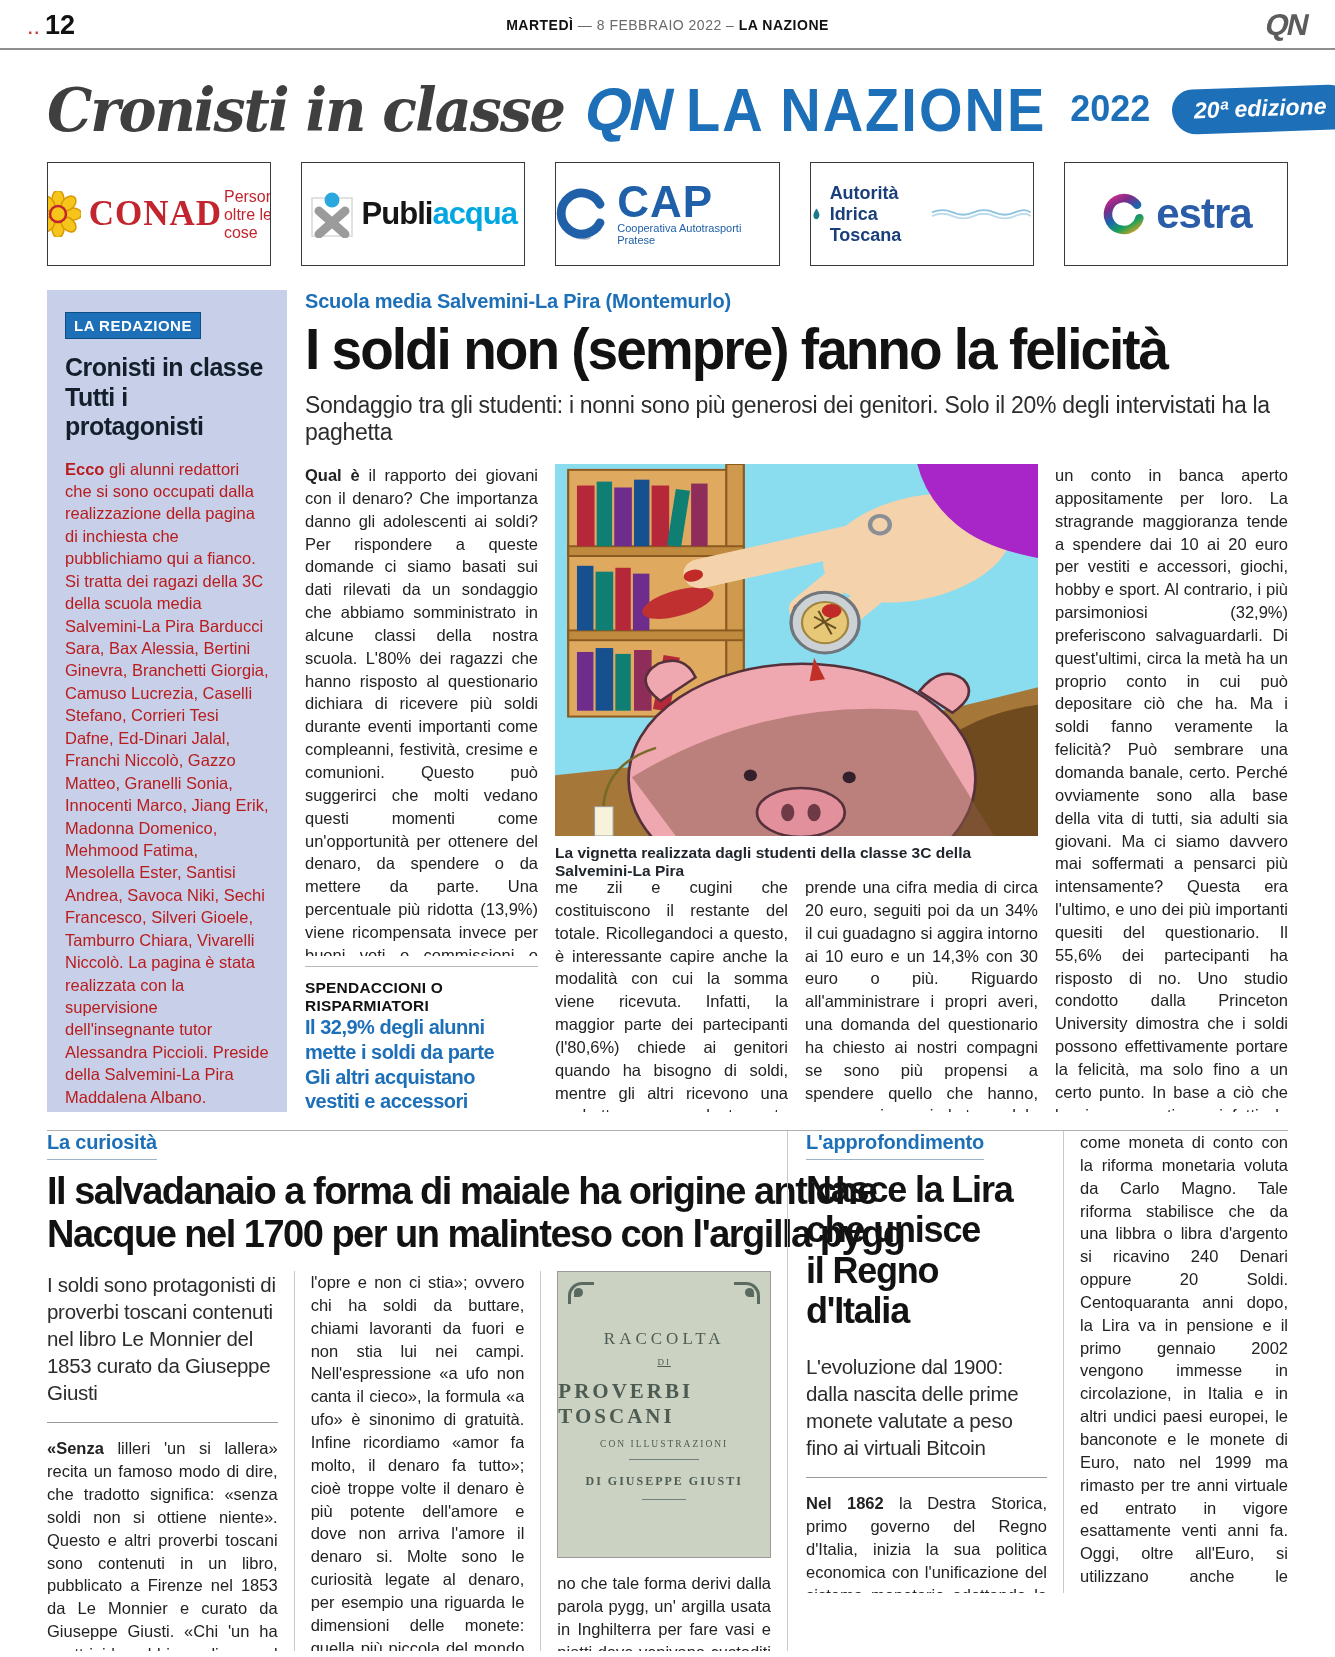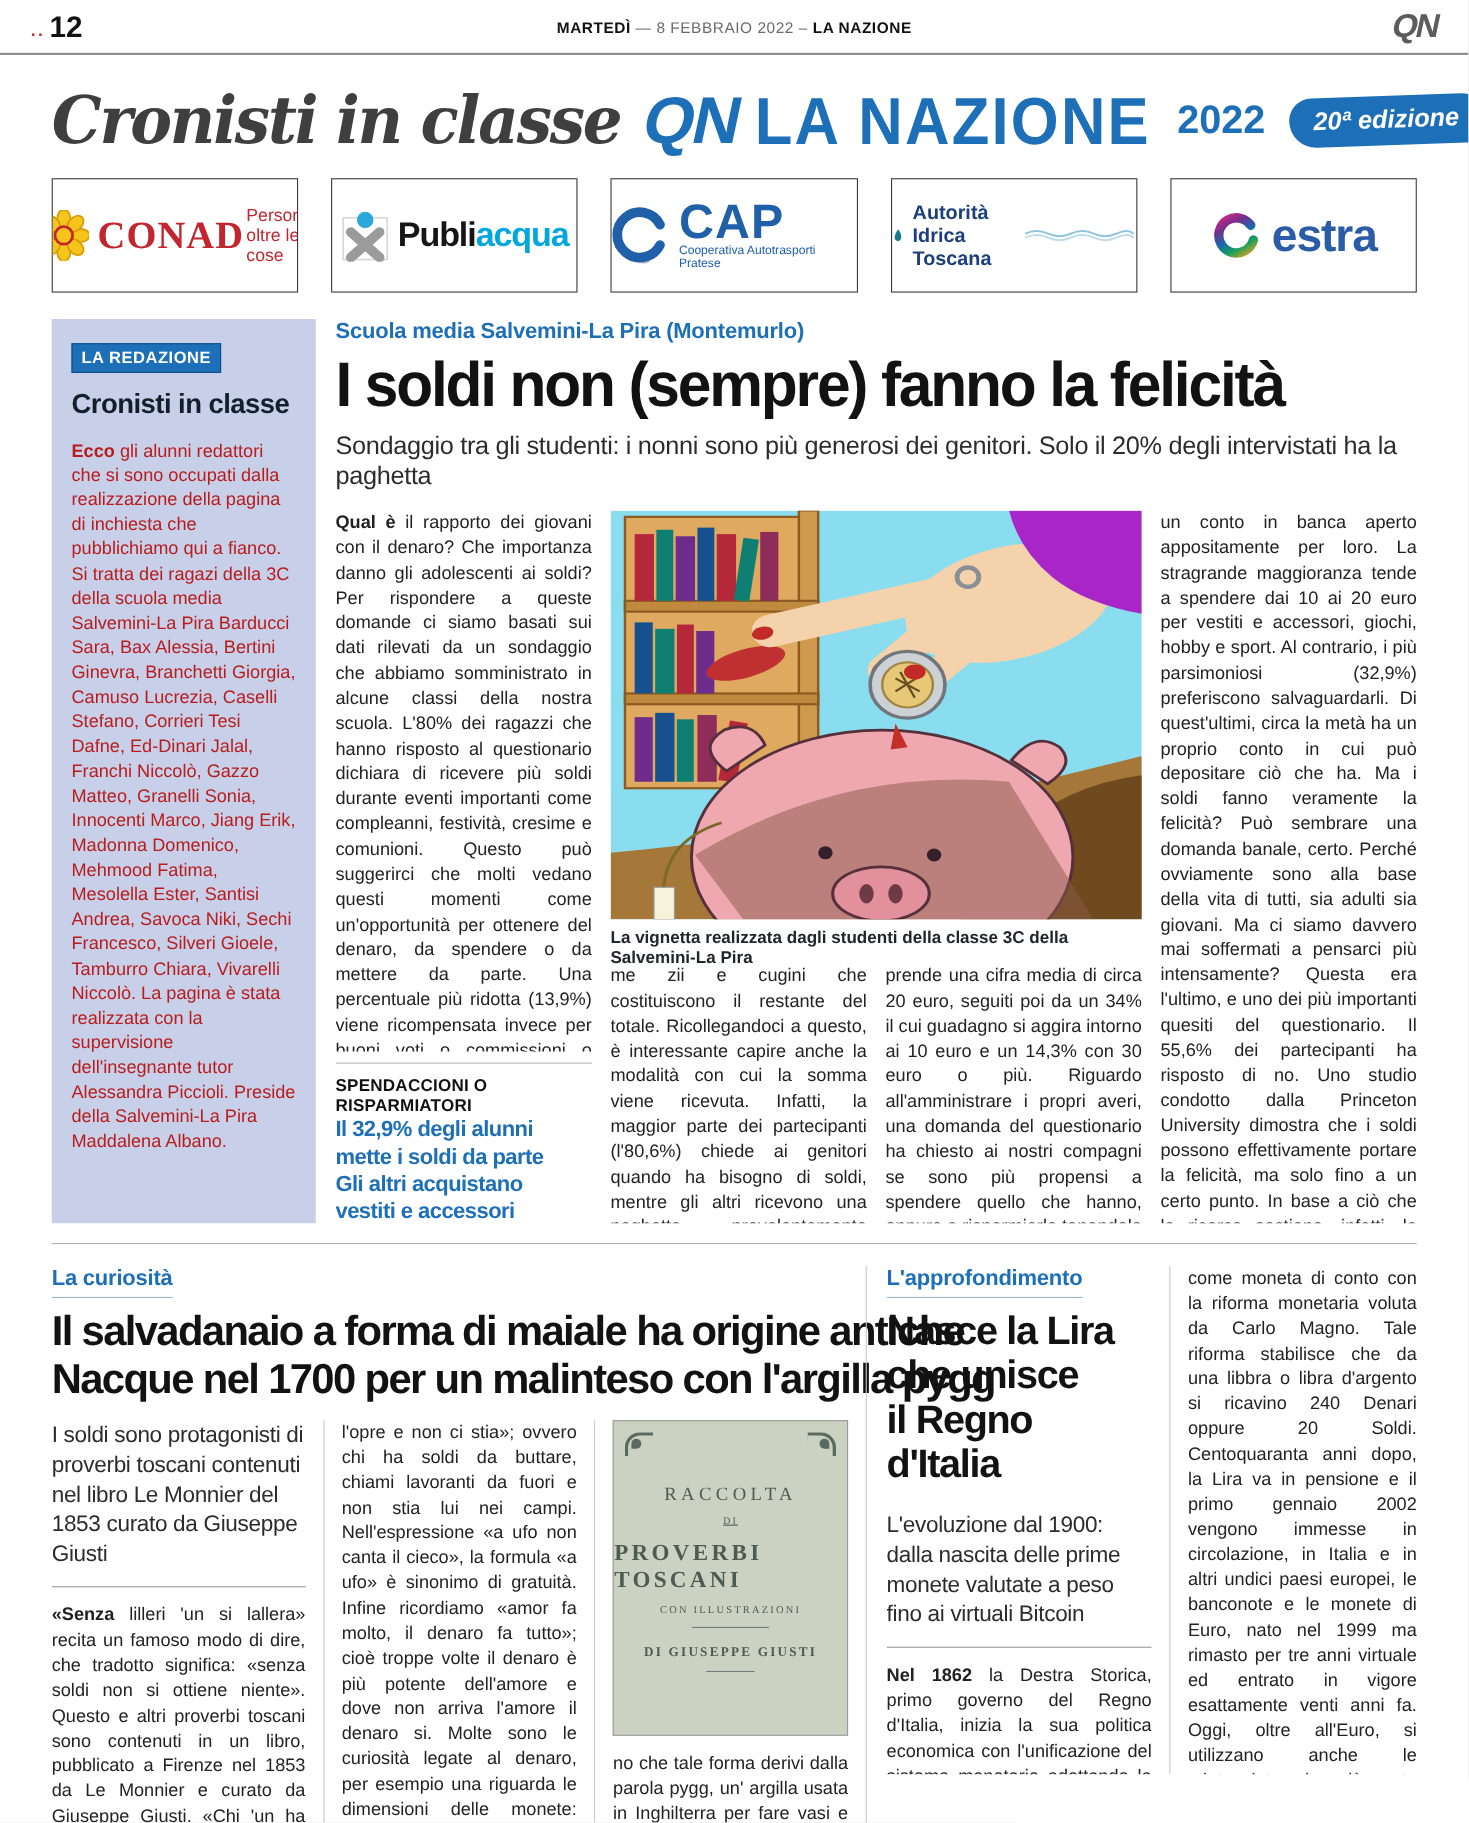--- a/index.html
+++ b/index.html
@@ -89,21 +89,21 @@
   .acol4 { grid-column:4; grid-row:1 / 4; display:flex; flex-direction:column; }
   .acol4 .bodytext { flex:1; }
   .figure-frame { width:100%; height:100%; overflow:hidden; }
   .figure-frame svg { display:block; width:100%; height:100%; }
   .infobox { border-top:1px solid #b7b7b7; margin-top:10px; padding-top:12px; }
   .infobox-eyebrow { font-size:15.5px; font-weight:700; color:#111; letter-spacing:.2px; }
   .infobox-line { font-size:20px; font-weight:700; color:var(--brand-blue); line-height:1.24; letter-spacing:-.5px; }
   .infobox-line:first-of-type { margin-top:8px; }
   
   .bottom {
-    margin:18px 47px 0 47px; border-top:1px solid #b0b0b0; padding-top:20px;
+    margin:18px 47px 0 47px; border-top:1px solid #b0b0b0; padding-top:0;
     display:grid; grid-template-columns:740px 1fr; height:520px;
   }
   .b-right { border-left:1px solid #c9c9c9; padding-left:18px; }
   .headline-l { font-size:38px; font-weight:700; color:var(--headline-black); letter-spacing:-1.5px; line-height:1.12; margin-top:10px; white-space:nowrap; }
   .curiosita-cols { display:grid; grid-template-columns:repeat(3,1fr); margin-top:16px; height:380px; }
   .curiosita-cols > .ccol { overflow:hidden; padding-right:16px; }
   .curiosita-cols > .ccol + .ccol { border-left:1px solid #c9c9c9; padding-left:16px; }
   .standfirst { font-size:20.5px; color:#2c2c2c; line-height:1.32; letter-spacing:-.3px; }
   .sf-rule { border:none; border-top:1px solid #9a9a9a; margin:16px 0 14px 0; }
   .headline-m { font-size:36px; font-weight:700; color:var(--headline-black); letter-spacing:-1.2px; line-height:1.12; margin-top:10px; }
@@ -229,20 +229,21 @@
       </div>
     </div>
   </div>
 
   <div class="main">
 
     <aside class="redazione">
       <span class="red-badge">LA REDAZIONE</span>
       <div class="red-title">
         <div>Cronisti in classe</div>
+        <div>Tutti i protagonisti</div>
       </div>
       <p class="red-body">
         <b>Ecco</b>
         <span>gli alunni redattori che si sono occupati dalla realizzazione della pagina di inchiesta che pubblichiamo qui a fianco. Si tratta dei ragazi della 3C della scuola media Salvemini-La Pira Barducci Sara, Bax Alessia, Bertini Ginevra, Branchetti Giorgia, Camuso Lucrezia, Caselli Stefano, Corrieri Tesi Dafne, Ed-Dinari Jalal, Franchi Niccolò, Gazzo Matteo, Granelli Sonia, Innocenti Marco, Jiang Erik, Madonna Domenico, Mehmood Fatima, Mesolella Ester, Santisi Andrea, Savoca Niki, Sechi Francesco, Silveri Gioele, Tamburro Chiara, Vivarelli Niccolò. La pagina è stata realizzata con la supervisione dell'insegnante tutor Alessandra Piccioli. Preside della Salvemini-La Pira Maddalena Albano.</span>
       </p>
     </aside>
 
     <article class="article">
       <div class="kicker">Scuola media Salvemini-La Pira (Montemurlo)</div>
       <h1 class="headline-xl">I soldi non (sempre) fanno la felicità</h1>

